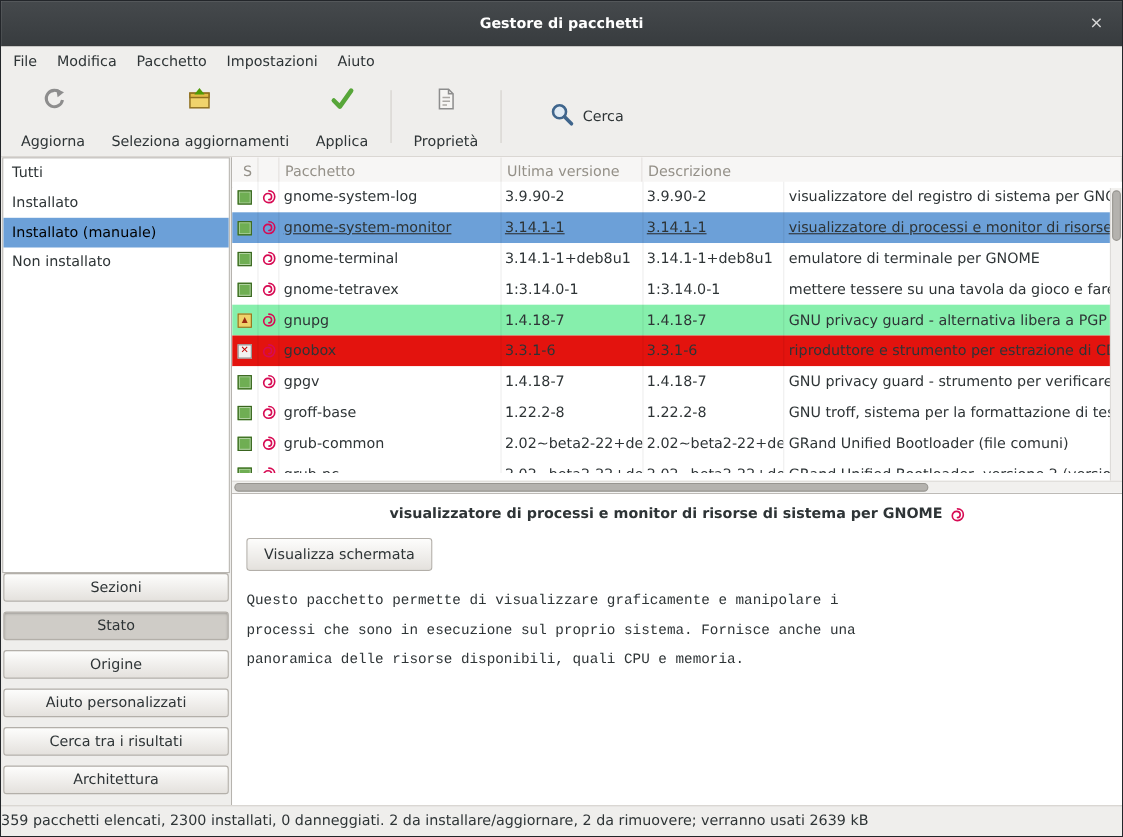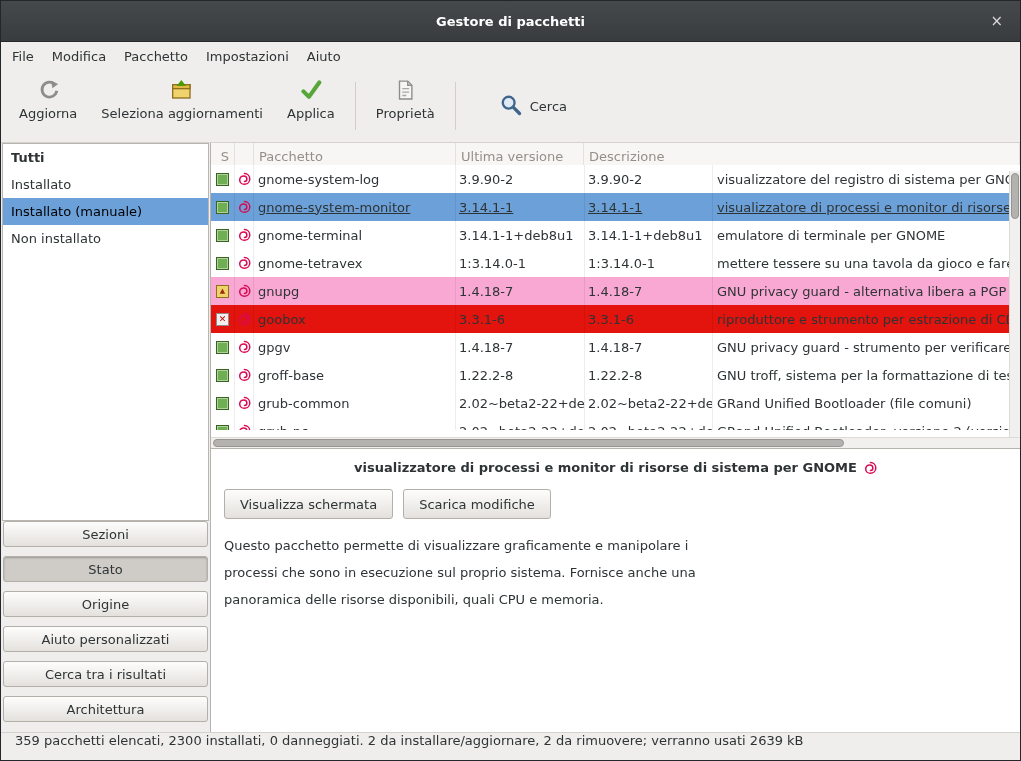--- a/index.html
+++ b/index.html
@@ -46,21 +46,21 @@
   
   .toolbar {
     height: 73px; flex: 0 0 73px;
     background: #efeeec;
     border-bottom: 1px solid #d5d2cd;
     display: flex; align-items: center;
     padding: 0 6px;
   }
   .tool-btn {
     height: 62px; min-width: 72px;
-    display: flex; flex-direction: column; align-items: center; justify-content: flex-start;
+    display: flex; flex-direction: column; align-items: center; justify-content: space-between;
     gap: 5px; padding: 0 12px; border-radius: 3px;
   }
   .tool-btn .ticon { height: 26px; display: flex; align-items: flex-end; }
   .tool-sep {
     width: 1px; height: 48px; background: #d2cfca; margin: 0 8px;
     flex: 0 0 1px;
   }
   .search-btn {
     display: flex; align-items: center; gap: 8px;
     height: 44px; padding: 0 14px; margin-left: 22px; border-radius: 3px;
@@ -77,21 +77,21 @@
     display: flex; flex-direction: column;
     padding: 0 1px 6px 1px;
   }
   .filter-list {
     height: 378px; flex: 0 0 378px;
     background: #ffffff;
     border: 1px solid #b9b6b1;
     overflow: hidden;
   }
   .filter-item { height: 27px; display: flex; align-items: center; padding-left: 8px; }
-  .filter-item.bold { font-weight: bold; }
+  .filter-item.bold { font-weight: normal; }
   .filter-item.selected { background: #6ca0d8; color: #000; }
   .side-spacer { flex: 1 1 auto; }
   .side-btn {
     height: 26px; flex: 0 0 26px;
     margin: 0 1px 9px 1px;
     display: flex; align-items: center; justify-content: center;
     background: linear-gradient(#fdfdfc, #e4e1dd);
     border: 1px solid #b3afa9; border-radius: 3px;
   }
   .side-btn:last-child { margin-bottom: 4px; }
@@ -119,21 +119,21 @@
     display: flex; align-items: center;
     padding-left: 5px;
     border-right: 1px solid #e4e2df;
     overflow: hidden; white-space: nowrap;
   }
   .tbody { height: 265px; overflow: hidden; margin-top: -6px; padding-top: 6px; position: relative; }
   .tbody-clip { margin-top: -6px; }
 
   .trow { display: flex; height: 28px; align-items: center; background: #fff; }
   .trow.selected { background: #6ca0d8; text-decoration: underline; }
-  .trow.marked-install { background: #f9a8d4; }
+  .trow.marked-install { background: #86efac; }
   .trow.marked-remove { background: #e3130e; }
   .cell { overflow: hidden; white-space: nowrap; height: 100%; display: flex; align-items: center; border-right: 1px solid rgba(0,0,0,0.07); }
   .c-status { width: 24px; flex: 0 0 24px; justify-content: center; }
   .c-swirl  { width: 19px; flex: 0 0 19px; justify-content: center; }
   .c-pkg    { width: 202px; flex: 0 0 202px; padding-left: 4px; }
   .c-inst   { width: 129px; flex: 0 0 129px; padding-left: 3px; }
   .c-last   { width: 128px; flex: 0 0 128px; padding-left: 3px; }
   .c-desc   { flex: 1 1 auto; padding-left: 4px; border-right: none; }
 
   .sticon { width: 13px; height: 13px; display: inline-flex; align-items: center; justify-content: center; font-size: 10px; line-height: 1; }
@@ -167,29 +167,29 @@
   }
   .details-title { font-weight: bold; display: flex; align-items: center; gap: 6px; justify-content: center; }
   .details-buttons { margin-top: 14px; display: flex; gap: 10px; }
   .detail-btn {
     height: 30px; padding: 0 15px;
     display: inline-flex; align-items: center;
     background: linear-gradient(#fdfdfc, #e4e1dd);
     border: 1px solid #b3afa9; border-radius: 3px;
   }
   .details-text { margin-top: 13px; }
-  .details-text .dline { line-height: 27px; }
+  .details-text .dline { line-height: 27px; font-family: Liberation Mono, monospace; }
 
   
   .statusbar {
     height: 28px; flex: 0 0 28px;
     background: #efeeec;
     border-top: 1px solid #d5d2cd;
-    display: flex; align-items: flex-start;
-    padding-left: 14px;
+    display: flex; align-items: center;
+    padding-left: 0;
   }
 </style>
 </head>
 <body>
 
 <div class="window">
 
   <div class="titlebar">
     <span class="title">Gestore di pacchetti</span>
     <span class="close-btn">×</span>
@@ -483,21 +483,20 @@
 
       <div class="details">
         <div class="details-title">
           <span>visualizzatore di processi e monitor di risorse di sistema per GNOME</span>
           <svg class="swirl" viewBox="0 0 16 16">
               <path d="M8.5 1.8 C12.2 1.8 14.6 4.6 14.6 7.9 C14.6 11.5 11.8 14 8.4 14 C5.3 14 3.1 11.8 3.1 9 C3.1 6.4 5.1 4.5 7.6 4.5 C9.8 4.5 11.3 6 11.3 8 C11.3 9.7 10.1 10.9 8.5 10.9" fill="none" stroke="#d70a53" stroke-width="1.7" stroke-linecap="round"></path>
             </svg>
         </div>
         <div class="details-buttons">
           <span class="detail-btn">Visualizza schermata</span>
-          <span class="detail-btn">Scarica modifiche</span>
         </div>
         <div class="details-text">
 
             <div class="dline">Questo pacchetto permette di visualizzare graficamente e manipolare i</div>
 
             <div class="dline">processi che sono in esecuzione sul proprio sistema. Fornisce anche una</div>
 
             <div class="dline">panoramica delle risorse disponibili, quali CPU e memoria.</div>
           </div>
       </div>

